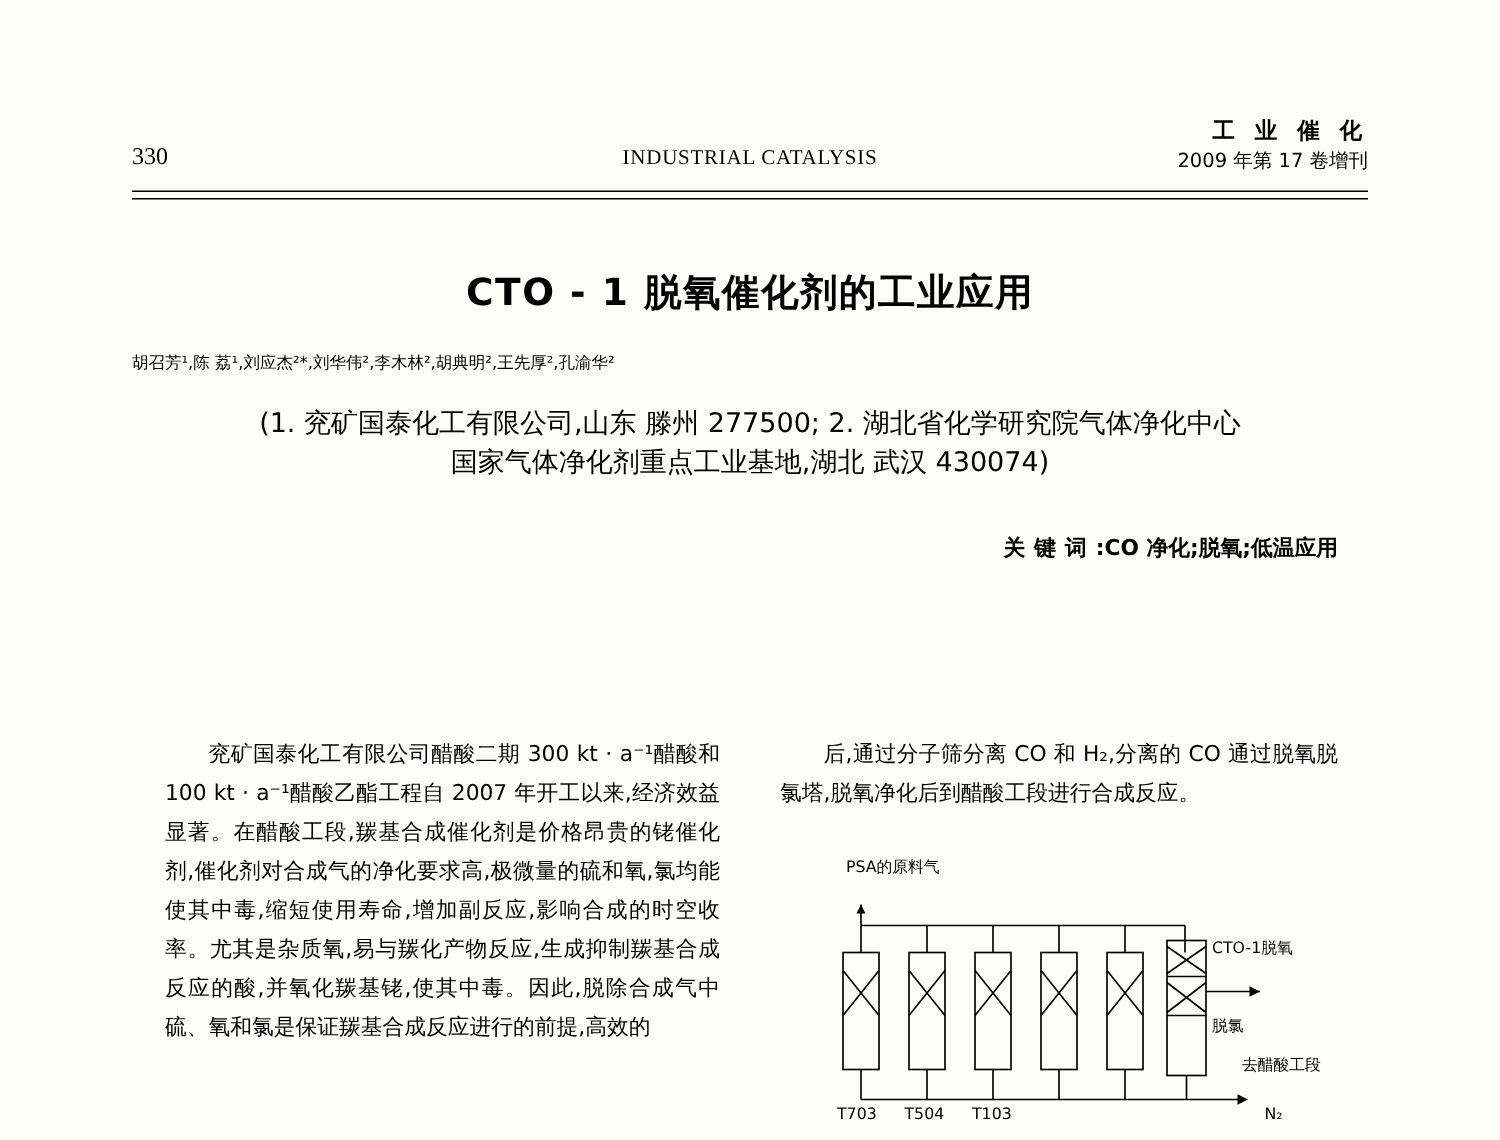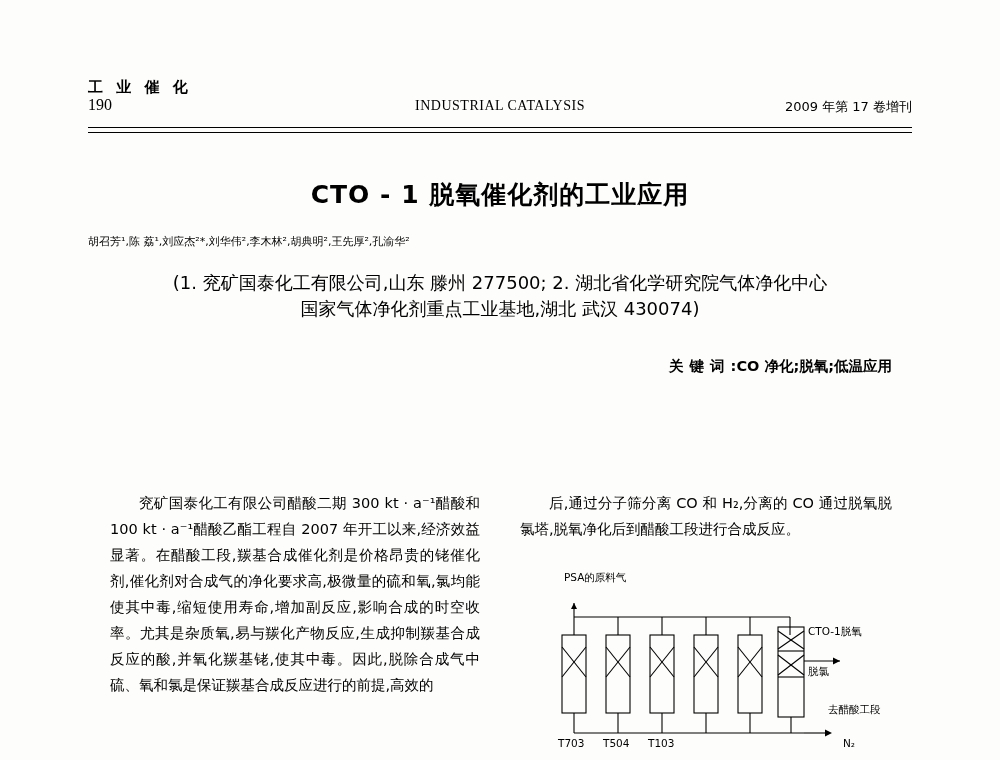--- a/index.html
+++ b/index.html
@@ -28,21 +28,21 @@
     position: absolute;
     left: 88px;
     top: 78px;
     width: 824px;
     height: 44px;
   }
   .runhead .journal-cn {
     position: absolute;
     left: 0; right: 0;
     top: 0;
-    text-align: left;
+    text-align: right;
     font-size: 15px;
     font-weight: bold;
     letter-spacing: 4px;
     font-family: "DejaVu Sans", "Liberation Sans", sans-serif;
   }
   .runhead .journal-en {
     position: absolute;
     left: 0; right: 0;
     top: 20px;
     text-align: center;
@@ -163,21 +163,21 @@
     white-space: nowrap;
   }
   .fig-svg { position: absolute; left: 0; top: 0; }
 </style>
 </head>
 <body>
 
 <div class="page">
 
   <div class="runhead">
-    <div class="page-number">190</div>
+    <div class="page-number">330</div>
     <div class="journal-cn">工 业 催 化</div>
     <div class="journal-en">INDUSTRIAL CATALYSIS</div>
     <div class="issue-info">2009 年第 17 卷增刊</div>
   </div>
   <div class="rule-double"></div>
 
   <div class="title">CTO - 1 脱氧催化剂的工业应用</div>
   <div class="authors">胡召芳¹,陈  荔¹,刘应杰²*,刘华伟²,李木林²,胡典明²,王先厚²,孔渝华²</div>
   <div class="affil">
     <div>(1. 兖矿国泰化工有限公司,山东 滕州 277500; 2. 湖北省化学研究院气体净化中心</div>
@@ -248,21 +248,21 @@
       </g>
       <g fill="#000" stroke="none">
         <polygon points="300,96 293,92.5 293,99.5"></polygon>
         <polygon points="292,168 285,164.5 285,171.5"></polygon>
         <polygon points="34,38 31,44 37,44"></polygon>
       </g>
     </svg>
 
     <div class="fig-label" style="left:24px; top:6px;">PSA的原料气</div>
     <div class="fig-label" style="left:268px; top:60px;">CTO-1脱氧</div>
-    <div class="fig-label" style="left:268px; top:100px;">脱氯</div>
+    <div class="fig-label" style="left:268px; top:112px;">脱氯</div>
     <div class="fig-label" style="left:288px; top:138px;">去醋酸工段</div>
     <div class="fig-label" style="left:292px; top:172px;margin-left:11px;">N₂</div>
     <div class="fig-label" style="left:18px; top:172px;">T703</div>
     <div class="fig-label" style="left:63px; top:172px;">T504</div>
     <div class="fig-label" style="left:108px; top:172px;">T103</div>
   </div>
 
 </div>
 
 </body></html>

